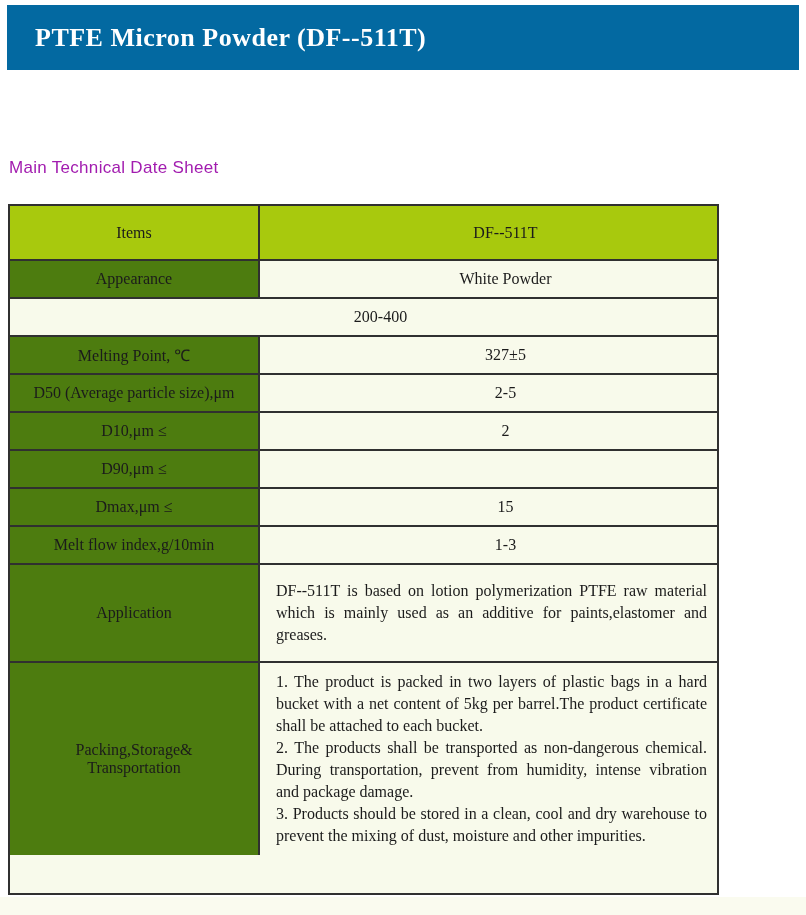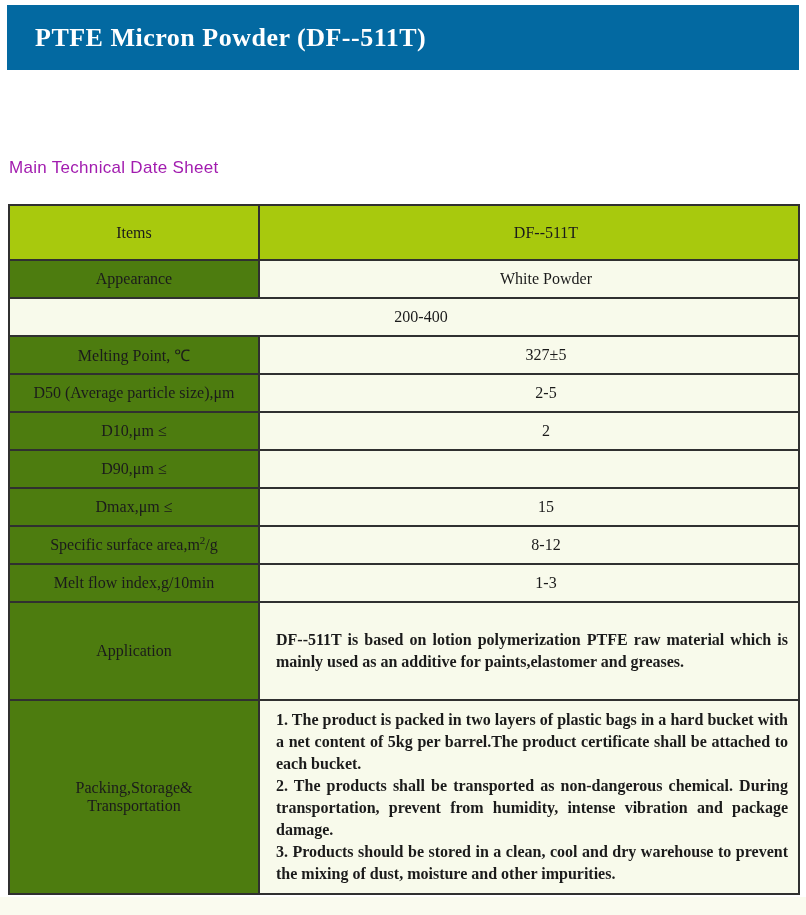--- a/index.html
+++ b/index.html
@@ -38,21 +38,21 @@
     top: 158px;
     font-family: "Liberation Sans", sans-serif;
     font-size: 17px;
     color: #a21caf;
     letter-spacing: 0.3px;
   }
   .datasheet {
     position: absolute;
     left: 8px;
     top: 204px;
-    width: 792px;
+    width: 711px;
     height: 691px;
     border: 2px solid #303030;
     box-sizing: border-box;
     background: #f8faeb;
   }
   .row {
     display: flex;
     box-sizing: border-box;
     border-bottom: 2px solid #303030;
     width: 100%;
@@ -87,21 +87,20 @@
     padding-left: 34px;
   }
   .row-header .cell-label,
   .row-header .cell-value {
     background: #a8c90d;
   }
   .cell-value.text-cell {
     align-items: stretch;
     text-align: justify;
     padding: 0 10px 0 16px;
-    font-weight: bold;
   }
   .cell-value.text-cell p {
     margin: 0;
     line-height: 22px;
     font-size: 16px;
   }
   .sup {
     font-size: 11px;
     vertical-align: super;
     line-height: 0;
@@ -161,26 +160,20 @@
 
   <div class="row row-standard">
     <div class="cell-label">D90,μm ≤</div>
   </div>
 
   <div class="row row-standard">
     <div class="cell-label">Dmax,μm ≤</div>
     <div class="cell-value">15</div>
   </div>
 
-  <div class="row row-standard">
-    <div class="cell-label">
-      <span><span>Specific surface area,m</span><span class="sup">2</span><span>/g</span></span>
-    </div>
-    <div class="cell-value">8-12</div>
-  </div>
 
   <div class="row row-standard">
     <div class="cell-label">Melt flow index,g/10min</div>
     <div class="cell-value">1-3</div>
   </div>
 
   <div class="row row-application">
     <div class="cell-label">Application</div>
     <div class="cell-value text-cell">
       <p>DF--511T is based on lotion polymerization PTFE raw material which is mainly used as an additive for paints,elastomer and greases.</p>

